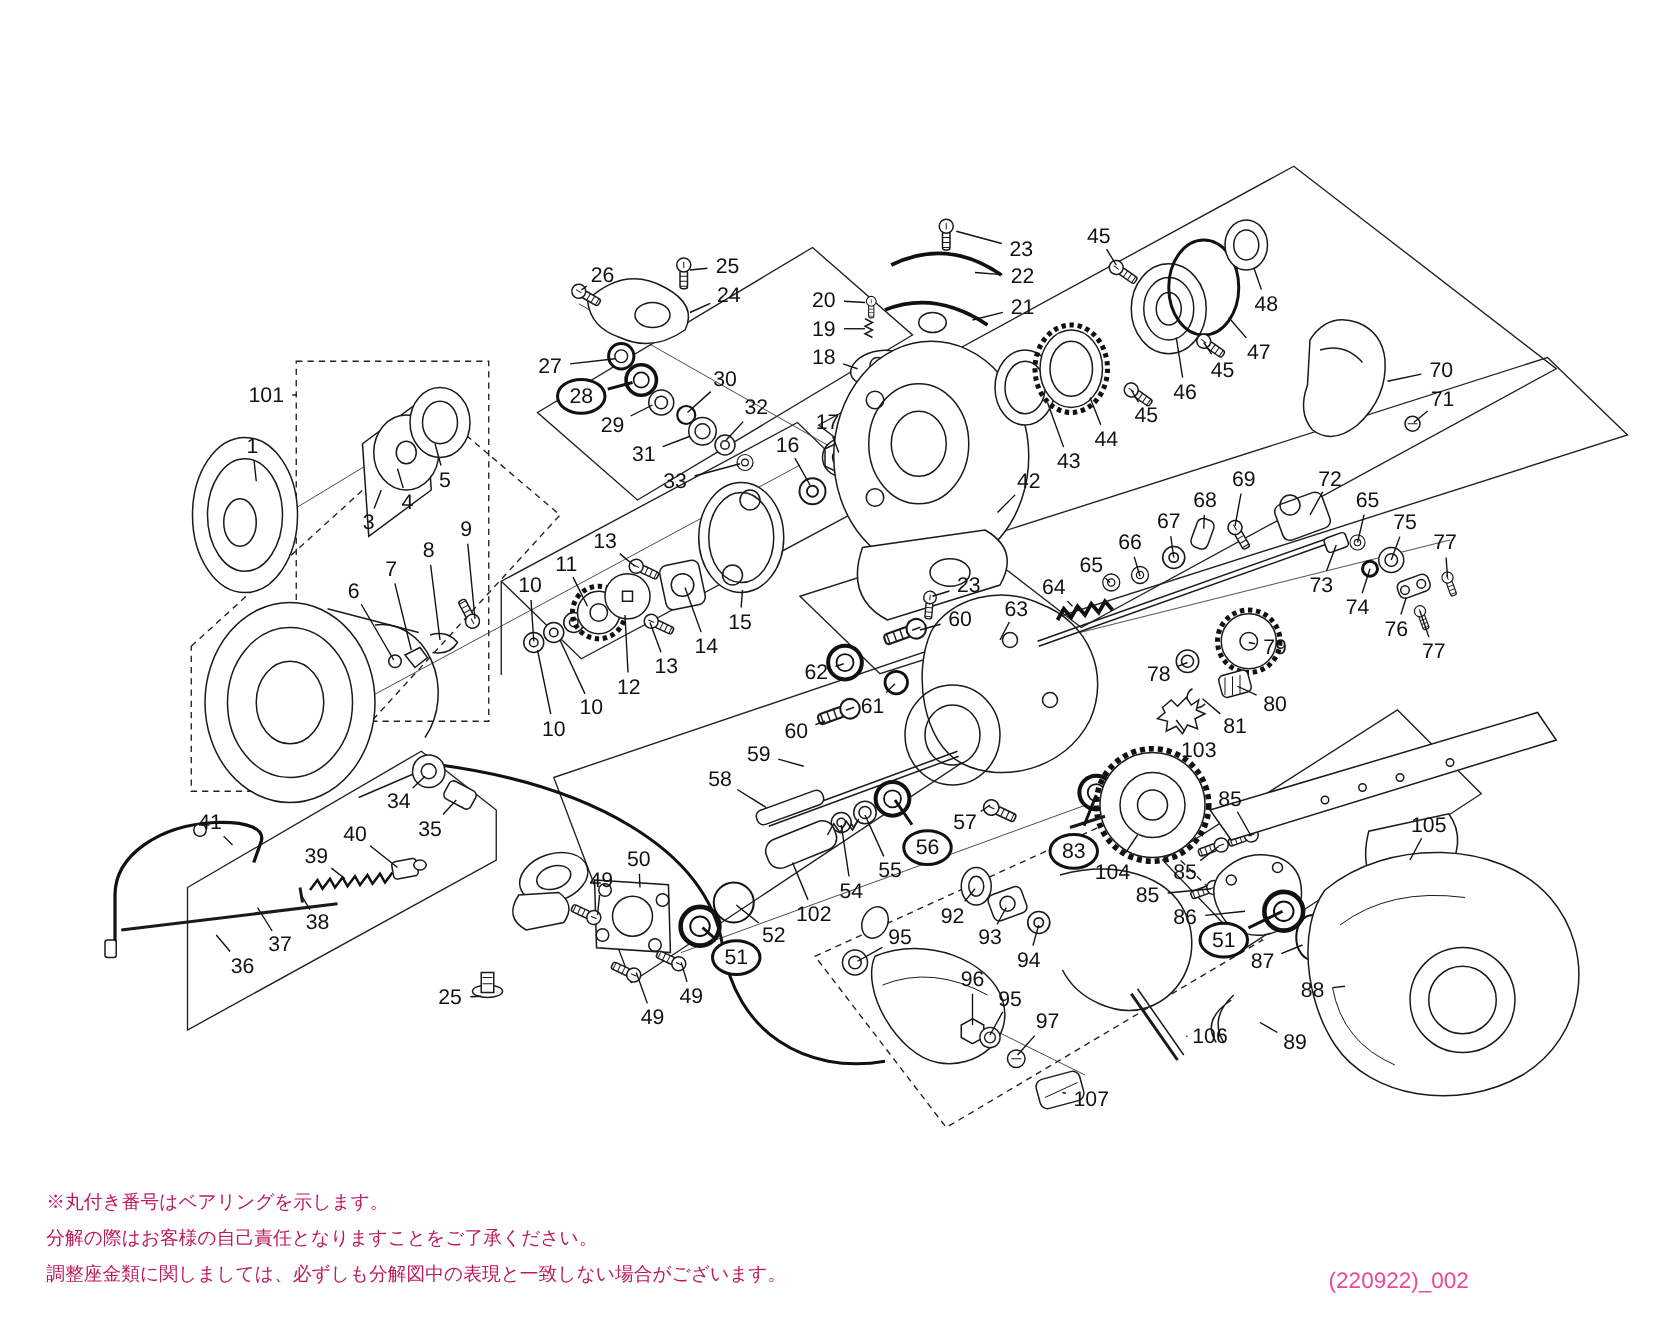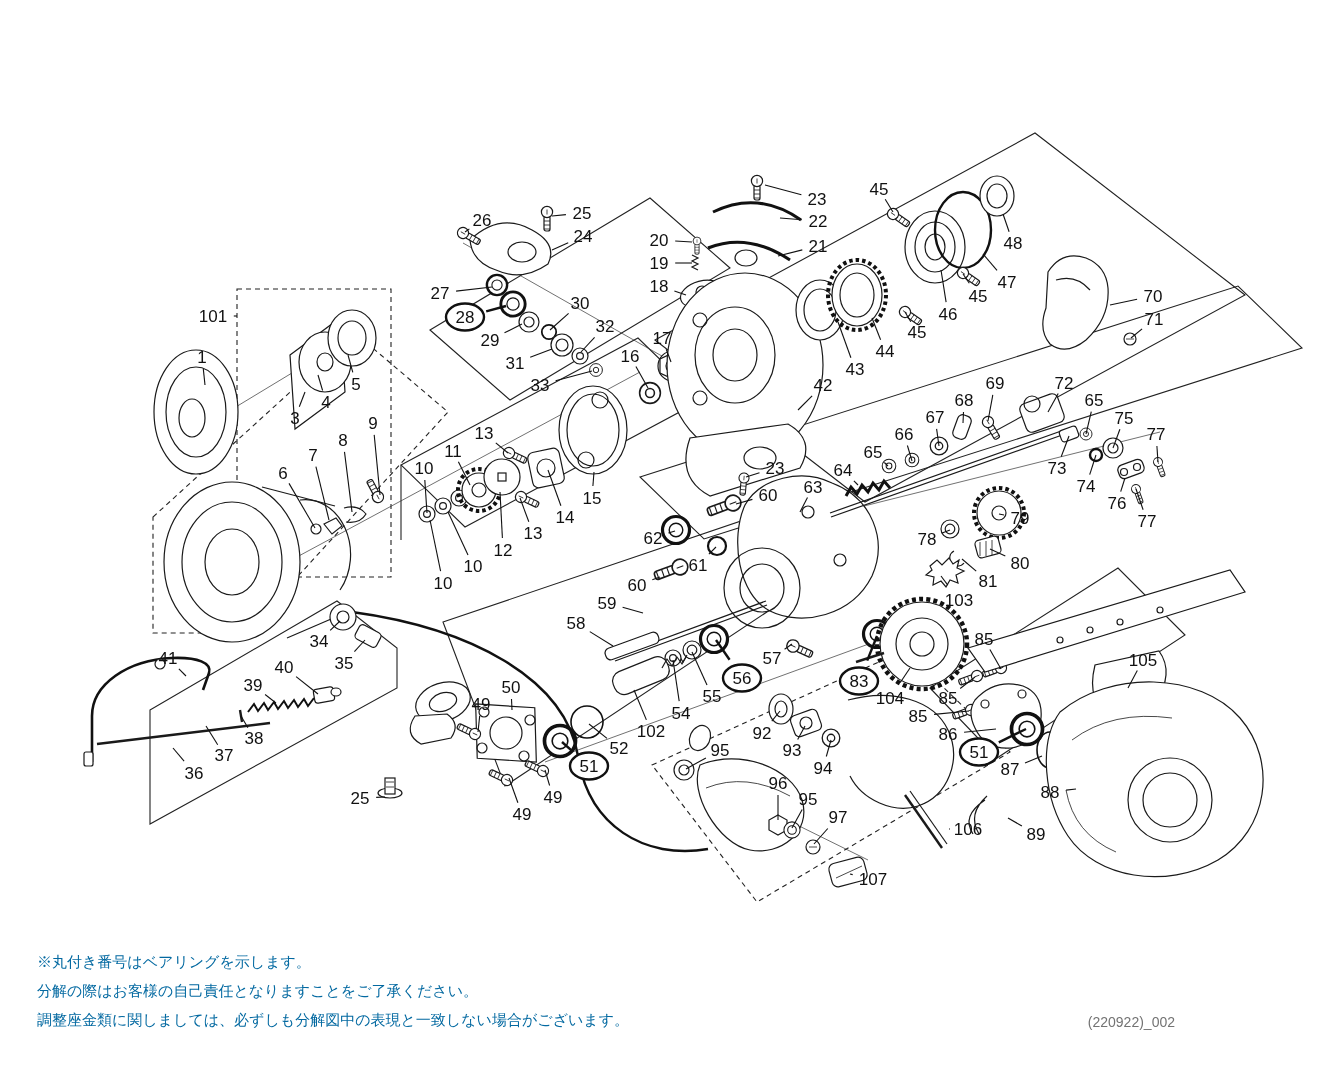--- a/index.html
+++ b/index.html
@@ -8,22 +8,22 @@
   svg{position:absolute;left:0;top:0;}
   .ln{fill:none;stroke:#1a1a1a;stroke-width:1.2;}
   .fw{fill:#ffffff;stroke:#1a1a1a;stroke-width:1.2;}
   .thin{stroke-width:0.8;}
   .bold{stroke-width:2.4;}
   .boxsolid{fill:none;stroke:#222;stroke-width:1.1;}
   .boxdash{fill:none;stroke:#222;stroke-width:1.1;stroke-dasharray:5 4;}
   .axis{stroke:#333;stroke-width:0.7;fill:none;}
   .callout-num{font:17px "Liberation Sans",sans-serif;fill:#111;}
   .notes{position:absolute;left:37px;top:952px;}
-  .notes p{margin:0 0 9px 0;font-size:15px;line-height:20px;color:#0369a1;}
-  .footer-code{position:absolute;right:150px;top:1014px;font-size:14px;color:#737373;}
+  .notes p{margin:0 0 9px 0;font-size:15px;line-height:20px;color:#be185d;}
+  .footer-code{position:absolute;right:150px;top:1014px;font-size:18px;color:#ec4899;}
 </style>
 </head>
 <body>
 
 <div class="stage">
 
   <svg width="1325" height="1074" viewBox="0 0 1325 1074">
     <defs>
       <g id="scr">
         <rect x="4" y="-3" width="15" height="6" rx="2" class="fw"></rect>

